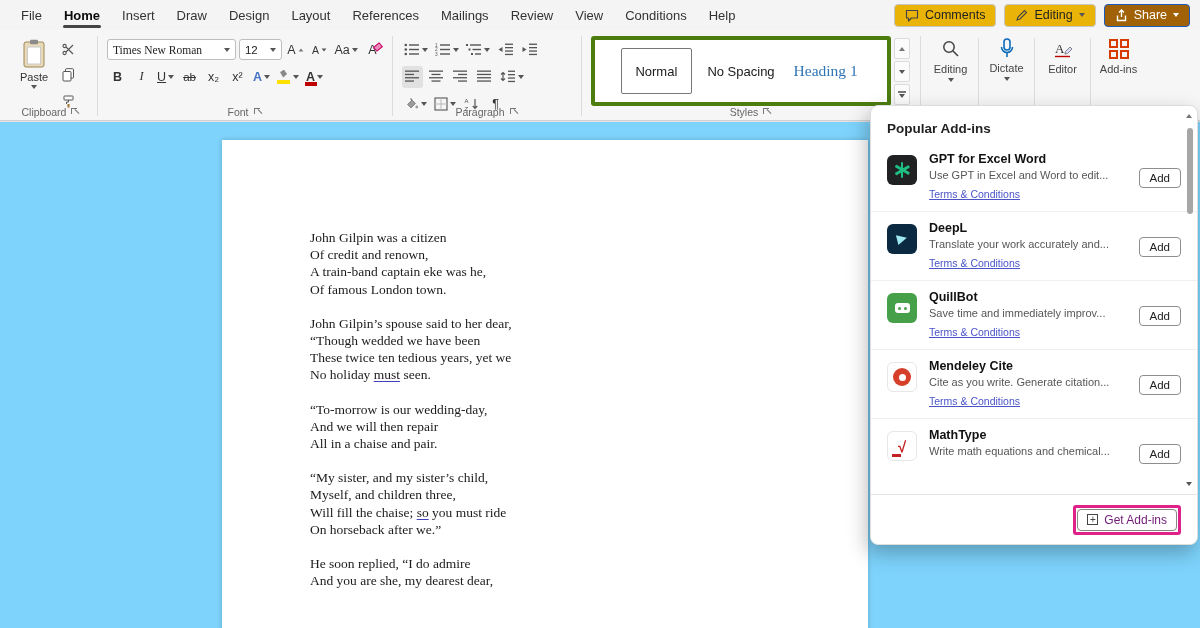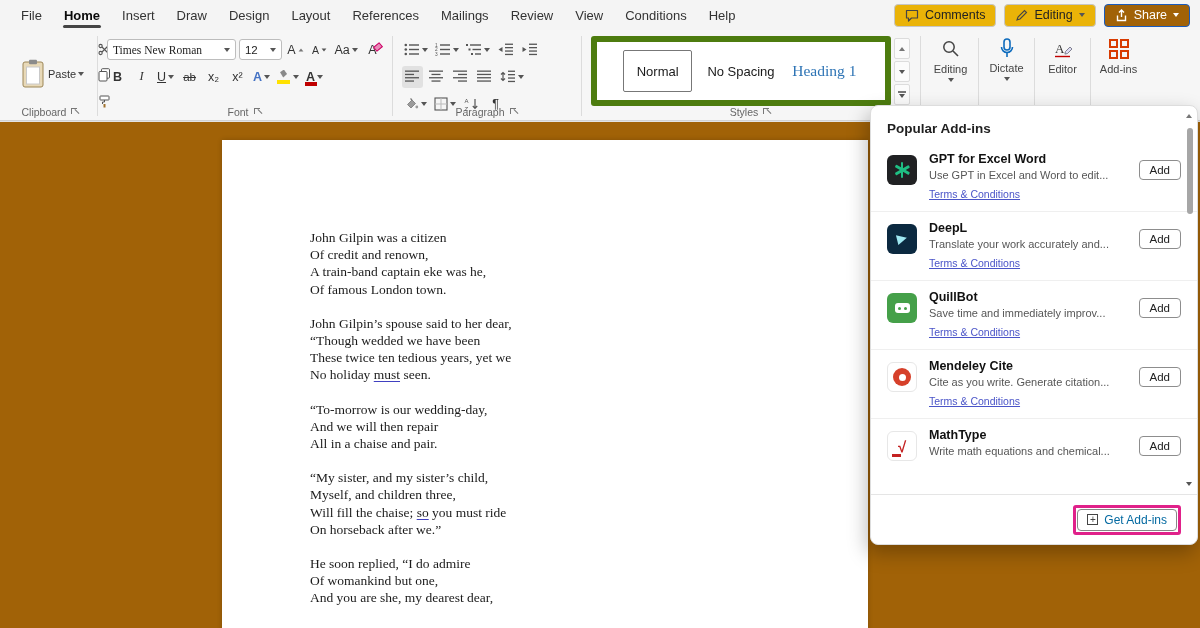--- a/index.html
+++ b/index.html
@@ -24,21 +24,21 @@
   .ribbon{position:absolute;top:30px;left:0;right:0;height:91px;background:#f6f6f6;border-bottom:1px solid #d2d2d2;display:flex;align-items:stretch;padding-left:8px}
   .vsep{width:1px;background:#dcdcdc;margin:6px 3px 4px}
   .group{position:relative;padding:6px 6px 16px}
   .glabel{position:absolute;bottom:2px;left:0;right:0;display:flex;justify-content:center;align-items:center;gap:5px;font-size:10.5px;color:#666}
   .lnch{width:9px;height:9px;position:relative;display:inline-block}
   .lnch::before{content:"";position:absolute;left:0;top:0;width:5px;height:5px;border-left:1.2px solid #777;border-top:1.2px solid #777}
   .lnch::after{content:"";position:absolute;right:1px;bottom:2px;width:6px;height:1.2px;background:#777;transform:rotate(45deg);transform-origin:right center}
 
   .g-clipboard{width:86px}
   .clip-flex{display:flex;gap:4px}
-  .paste-btn{display:flex;flex-direction:row;align-items:center;gap:2px;background:none;border:none;border-radius:4px;padding:3px 6px;font-size:11px;color:#333}
+  .paste-btn{display:flex;flex-direction:column;align-items:center;gap:2px;background:none;border:none;border-radius:4px;padding:3px 6px;font-size:11px;color:#333}
   .clip-col{display:flex;flex-direction:column;gap:4px;padding-top:2px}
   .rb{height:22px;min-width:21px;display:flex;align-items:center;justify-content:center;border:none;background:none;border-radius:3px;font-size:12.5px;color:#333;gap:2px;padding:0 2px}
   .rb.sel{background:#e1e1e1}
 
   .g-font{width:288px}
   .frow{display:flex;align-items:center;gap:3px;height:27px}
   .combo{height:21px;border:1px solid #bdbdbd;background:#fff;border-radius:3px;display:flex;align-items:center;justify-content:space-between;padding:0 5px;font-size:11.5px;color:#222}
   .combo.family{width:136px}
   .combo.size{width:45px}
   .serif{font-family:"Liberation Serif",serif}
@@ -49,54 +49,54 @@
   .clearA::after{content:"";position:absolute;right:-5px;top:1px;width:6px;height:4px;background:#e98ab8;transform:rotate(-40deg);border:0.5px solid #c06;}
   .hl{width:14px;height:14px;position:relative;display:inline-block}
   .hl::before{content:"";position:absolute;left:3px;top:0;width:7px;height:8px;background:#8a8a8a;clip-path:polygon(0 35%,55% 0,100% 55%,45% 100%)}
   .hl::after{content:"";position:absolute;left:0;bottom:0;width:13px;height:3.5px;background:#ffe100}
   .fc{position:relative;font-weight:600}
   .fc::after{content:"";position:absolute;left:-1px;bottom:-2px;width:12px;height:3.5px;background:#c00000}
 
   .g-para{width:182px}
   .g-styles{width:332px}
   .gallery-wrap{display:flex;gap:3px}
-  .gallery{width:300px;height:70px;background:#fff;border:6px solid #4d7c0f;border-radius:3px;display:flex;gap:14px;padding:8px 26px;align-items:stretch}
+  .gallery{width:300px;height:70px;background:#fff;border:4px solid #4d7c0f;border-radius:3px;display:flex;gap:14px;padding:8px 26px;align-items:stretch}
   .style-cell{flex:1;display:flex;align-items:center;justify-content:center;font-size:13px;color:#1a1a1a;border:1px solid transparent;border-radius:2px;white-space:nowrap}
   .style-cell.selected{border:1.6px solid #777}
   .style-cell.heading1{color:#2e74b5;font-size:15.5px;font-family:"Liberation Serif",serif}
   .gal-arrows{display:flex;flex-direction:column;gap:2px;padding-top:2px}
   .gal-btn{width:16px;height:21px;border:1px solid #dcdcdc;background:#fbfbfb;border-radius:2px;display:flex;flex-direction:column;align-items:center;justify-content:center;gap:1px}
   .gal-bar{width:8px;height:1.5px;background:#777}
 
   .bigbtns{display:flex;align-items:stretch}
   .bigbtn{width:53px;display:flex;flex-direction:column;align-items:center;gap:3px;padding-top:8px;border:none;background:none;font-size:11px;color:#444}
   .bsep{width:1px;background:#dcdcdc;margin:8px 1px}
 
   
-  .doc{position:absolute;top:122px;left:0;right:0;bottom:0;background:#a16207;overflow:hidden}
+  .doc{position:absolute;top:122px;left:0;right:0;bottom:0;background:#7dd3fc;overflow:hidden}
   .page{position:absolute;left:222px;top:18px;width:646px;height:640px;background:#fff;box-shadow:0 0 5px rgba(0,0,0,.2)}
   .poem{position:absolute;left:88px;top:89px;font-family:"Liberation Serif",serif;font-size:13.5px;line-height:17.2px;color:#1b1b1b}
   .stanza{margin-bottom:17px}
   .gram{text-decoration:underline;text-decoration-color:#4040c0;text-underline-offset:2px}
 
   
   .panel{position:absolute;top:105px;right:2px;width:328px;height:440px;background:#fff;border:1px solid #ddd;border-radius:8px;box-shadow:-3px 8px 20px rgba(0,0,0,.28);z-index:20}
   .panel-title{padding:15px 16px 7px;font-size:13.5px;font-weight:600;color:#1f1f1f}
   .ai-list{overflow:hidden}
   .ai-item{display:flex;align-items:flex-start;gap:12px;padding:9px 16px}
   .ai-item + .ai-item{border-top:1px solid #efefef}
   .ai-icon{width:30px;height:30px;border-radius:6px;flex:none;display:flex;align-items:center;justify-content:center;margin-top:3px;position:relative}
   .ai-body{flex:1;min-width:0}
   .ai-name{font-size:12.5px;font-weight:700;color:#111;margin-bottom:3px;white-space:nowrap}
   .ai-desc{font-size:11px;color:#565656;margin-bottom:3px;white-space:nowrap;overflow:hidden}
   .ai-terms{font-size:10.5px;color:#4a54c8;text-decoration:underline;cursor:pointer}
-  .ai-add{border:1px solid #8d8d8d;background:#fff;border-radius:4px;font-size:11.5px;color:#222;padding:3px 10px;margin-top:8px;flex:none}
+  .ai-add{border:1px solid #8d8d8d;background:#fff;border-radius:4px;font-size:11.5px;color:#222;padding:3px 10px;margin-top:16px;flex:none}
   .panel-footer{position:absolute;bottom:0;left:0;right:0;height:50px;border-top:1px solid #e5e5e5;display:flex;align-items:center;justify-content:flex-end;padding-right:16px}
   .get-wrap{border:3px solid #e0218a;border-radius:3px;padding:1px;background:#fff}
-  .get-btn{display:flex;align-items:center;gap:6px;border:1px solid #868686;border-radius:4px;background:#fff;font-size:12px;color:#0369a1;padding:3px 9px}
+  .get-btn{display:flex;align-items:center;gap:6px;border:1px solid #868686;border-radius:4px;background:#fff;font-size:12px;color:#701a75;padding:3px 9px}
   .plus-sq{width:11px;height:11px;border:1.4px solid #444;display:flex;align-items:center;justify-content:center;font-size:10px;line-height:1;color:#444}
   .plus-sq::before{content:"+"}
   .pscroll{position:absolute;top:6px;bottom:56px;right:2px;width:10px}
   .pscroll .tri{position:absolute;left:1px}
   .pscroll .t-up{top:2px}
   .pscroll .t-down{bottom:2px}
   .pthumb{position:absolute;left:2px;top:16px;width:6px;height:86px;background:#a6a6a6;border-radius:3px}
 
   svg{display:block}
 </style>
@@ -530,21 +530,20 @@
             <div class="pline" data-name="poem-line">All in a chaise and pair.</div>
           </div>
           <div class="stanza" data-name="stanza">
             <div class="pline" data-name="poem-line">“My sister, and my sister’s child,</div>
             <div class="pline" data-name="poem-line">Myself, and children three,</div>
             <div class="pline" data-name="poem-line">Will fill the chaise; <span class="gram" data-name="grammar-underline">so</span> you must ride</div>
             <div class="pline" data-name="poem-line">On horseback after we.”</div>
           </div>
           <div class="stanza" data-name="stanza">
             <div class="pline" data-name="poem-line">He soon replied, “I do admire</div>
-            <div class="pline" data-name="poem-line">Of womankind but one,</div>
             <div class="pline" data-name="poem-line">And you are she, my dearest dear,</div>
           </div>
         </div>
     </div>
   </div>
 
   <aside class="panel" data-name="addins-flyout">
     <div class="panel-title" data-name="addins-panel-title">Popular Add-ins</div>
     <div class="ai-list" data-name="addins-list">
         <div class="ai-item" data-name="addin-item">

